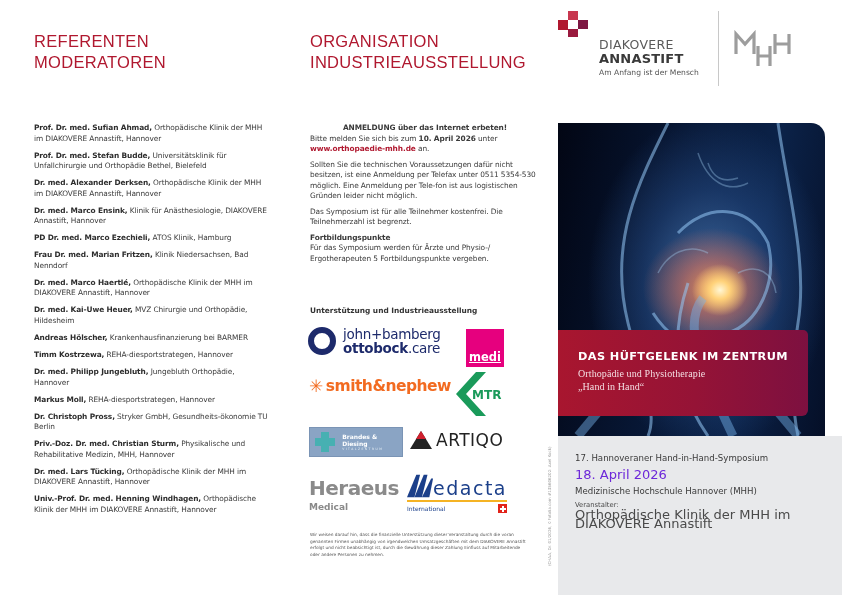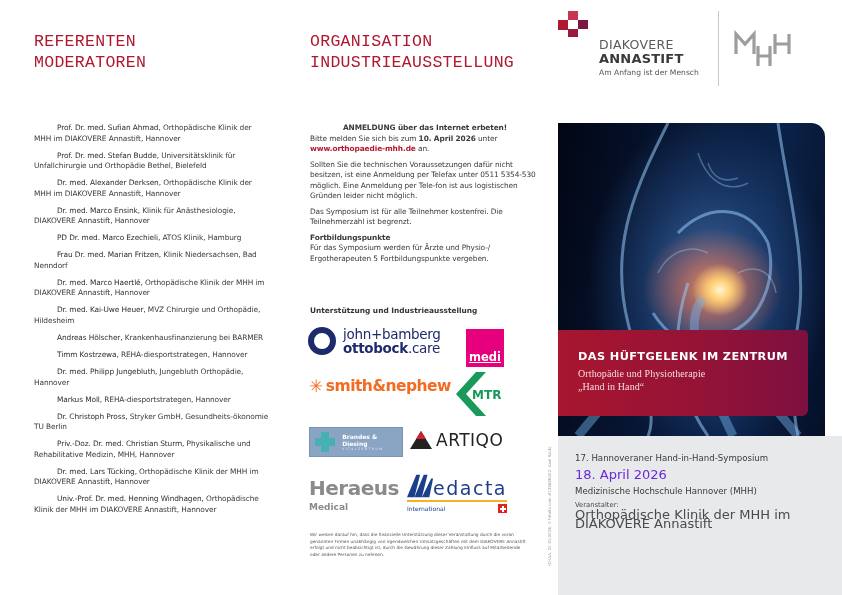--- a/index.html
+++ b/index.html
@@ -6,31 +6,31 @@
   html, body { width: 842px; height: 595px; overflow: hidden; background: #ffffff; }
   body { position: relative; font-family: "DejaVu Sans", sans-serif; color: #333; }
 
   .panel { position: absolute; top: 0; height: 595px; }
   .panel-left { left: 0; width: 281px; }
   .panel-mid { left: 281px; width: 261px; }
   .panel-right { left: 542px; width: 300px; }
 
   .section-title {
     position: absolute; top: 31px;
-    font-family: Liberation Mono, monospace;
+    font-family: Liberation Sans, sans-serif;
     color: #b0182f; font-size: 16.5px; line-height: 21px; letter-spacing: 0.3px;
     font-weight: normal;
   }
   .panel-left .section-title { left: 34px; }
   .panel-mid .section-title { left: 29px; }
 
   
   .speakers { position: absolute; left: 34px; top: 123px; width: 236px; }
   .speaker { font-size: 7.4px; line-height: 10.6px; color: #3a3a3a; margin-bottom: 6.4px; letter-spacing: -0.1px; }
-  .speaker b { font-weight: normal; color: #2d2d2d; margin-left: 23px; }
+  .speaker b { font-weight: bold; color: #2d2d2d; }
 
   
   .mid-content { position: absolute; left: 29px; top: 123px; width: 230px; }
   .mid-content p { font-size: 7.4px; line-height: 10.5px; color: #3a3a3a; letter-spacing: -0.1px; }
   .red-bold { color: #b0182f; font-weight: bold; text-align: center; }
   .gap { height: 5px; }
   .subhead { font-weight: bold; color: #333; }
   .support-head { position: absolute; left: 29px; top: 306px; font-size: 7.4px; font-weight: bold; color: #333; }
 
   .logos { position: absolute; left: 26px; top: 325px; width: 230px; height: 200px; }

